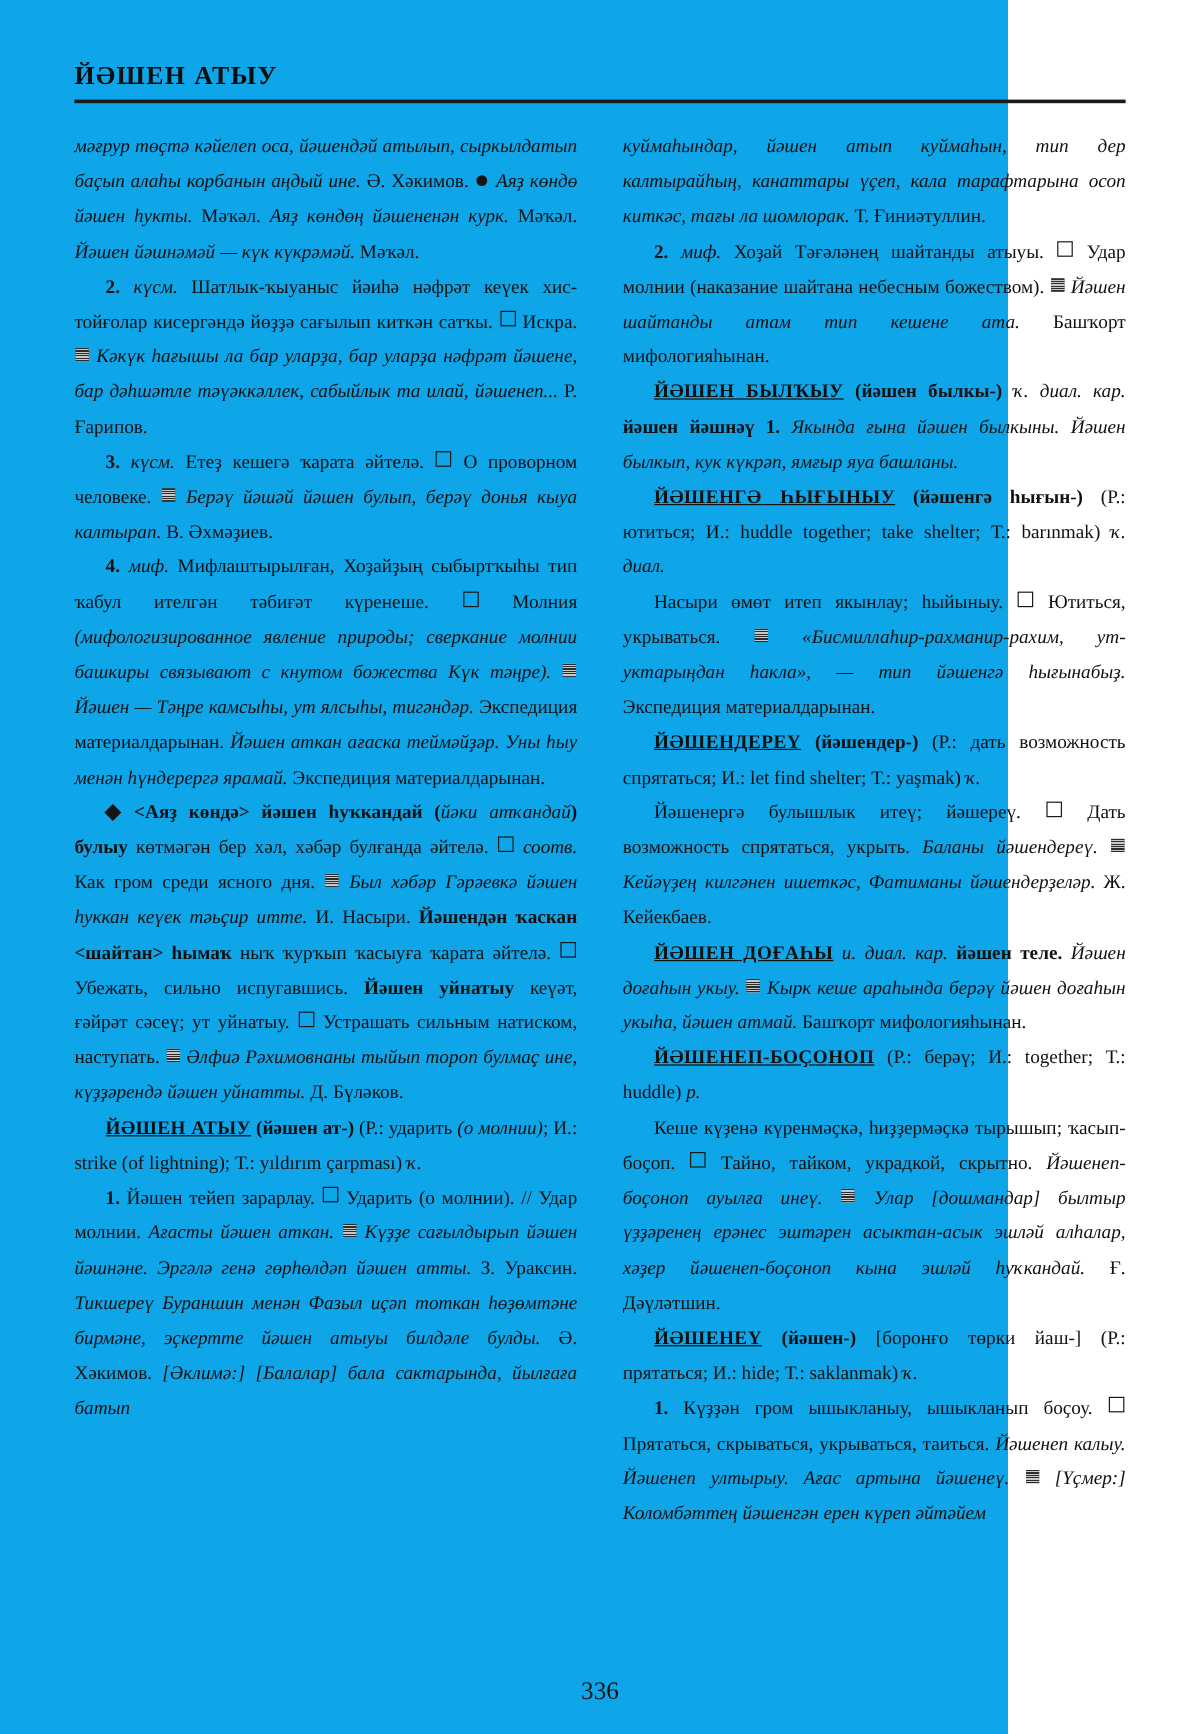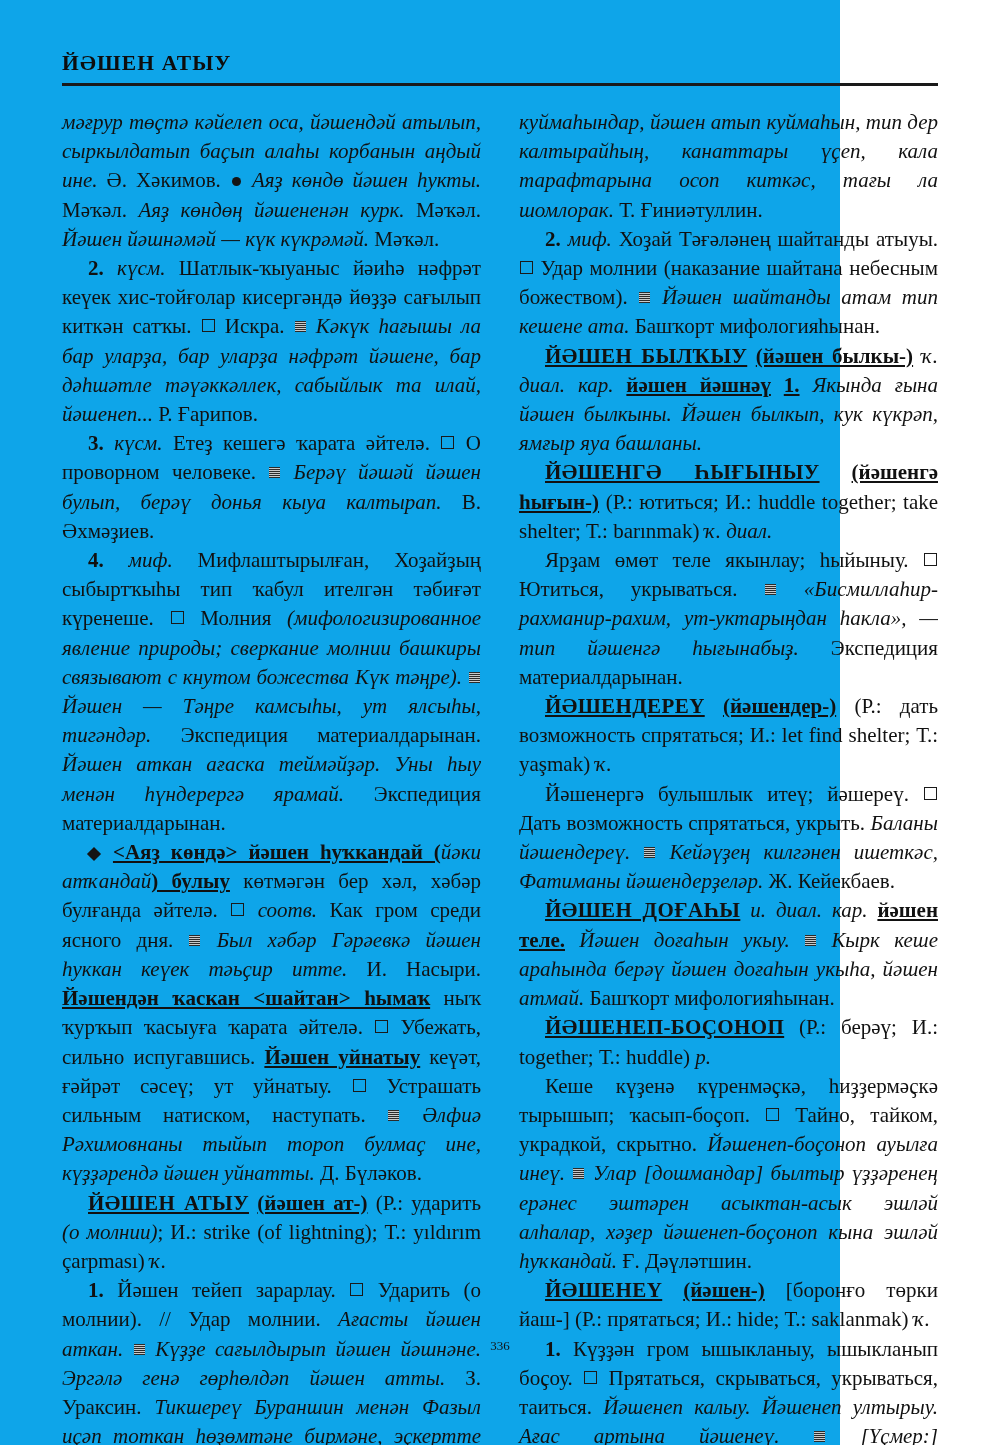--- a/index.html
+++ b/index.html
@@ -53,34 +53,34 @@
     width: 876px;
     display: flex;
     gap: 38px;
   }
   .col {
     width: 419px;
   }
 
   p.para {
     margin: 0;
-    font-size: 21px;
+    font-size: 16px;
     line-height: 29.2px;
     text-align: justify;
     text-justify: inter-word;
     hyphens: manual;
     color: #111111;
   }
   p.indent {
     text-indent: 26px;
   }
 
   
   .i   { font-style: italic; }
-  .b   { font-weight: bold; text-decoration: underline; }
+  .b   { font-weight: bold; }
   .hw  { font-weight: bold; letter-spacing: 0.4px; text-decoration: underline; }
   .sense { font-weight: bold; }
 
   
   .mk-square {
     display: inline-block;
     width: 11px; height: 11px;
     border: 1.6px solid #1a1a1a;
     background: transparent;
     vertical-align: 1px;
@@ -109,24 +109,24 @@
     background: #141414;
     transform: rotate(45deg);
     vertical-align: 0px;
     margin: 0 3px 0 1px;
   }
 
   
   .folio {
     position: absolute;
     left: 0;
-    top: 1338px;
+    top: 1397px;
     width: 1000px;
     text-align: center;
-    font-size: 13px;
+    font-size: 21px;
     color: #141414;
   }
 </style>
 </head>
 <body>
 
 <div class="page">
 
   <div class="runhead">
     <div class="runhead-title">ЙӘШЕН АТЫУ</div>
@@ -249,21 +249,21 @@
         <span class="b">(йәшенгә һығын-)</span>
         (<span>Р.:</span>
         <span>ютиться;</span>
         <span>И.:</span>
         <span>huddle together; take shelter;</span>
         <span>Т.:</span>
         <span>barınmak)</span>
         <span class="i">ҡ.</span>
         <span class="i">диал.</span></p>
 
-      <p class="para indent"><span>Ярҙам өмөт теле якынлау; һыйыныу.</span>
+      <p class="para indent"><span>Насыри өмөт итеп якынлау; һыйыныу.</span>
         <span class="mk-square"></span>
         <span>Ютиться, укрываться.</span>
         <span class="mk-shaded"></span>
         <span class="i">«Бисмиллаһир-рахманир-рахим, ут-уктарыңдан һакла», — тип йәшенгә һығынабыҙ.</span>
         <span>Экспедиция материалдарынан.</span></p>
 
       <p class="para indent"><span class="hw">ЙӘШЕНДЕРЕҮ</span>
         <span class="b">(йәшендер-)</span>
         (<span>Р.:</span>
         <span>дать возможность спрятаться;</span>

